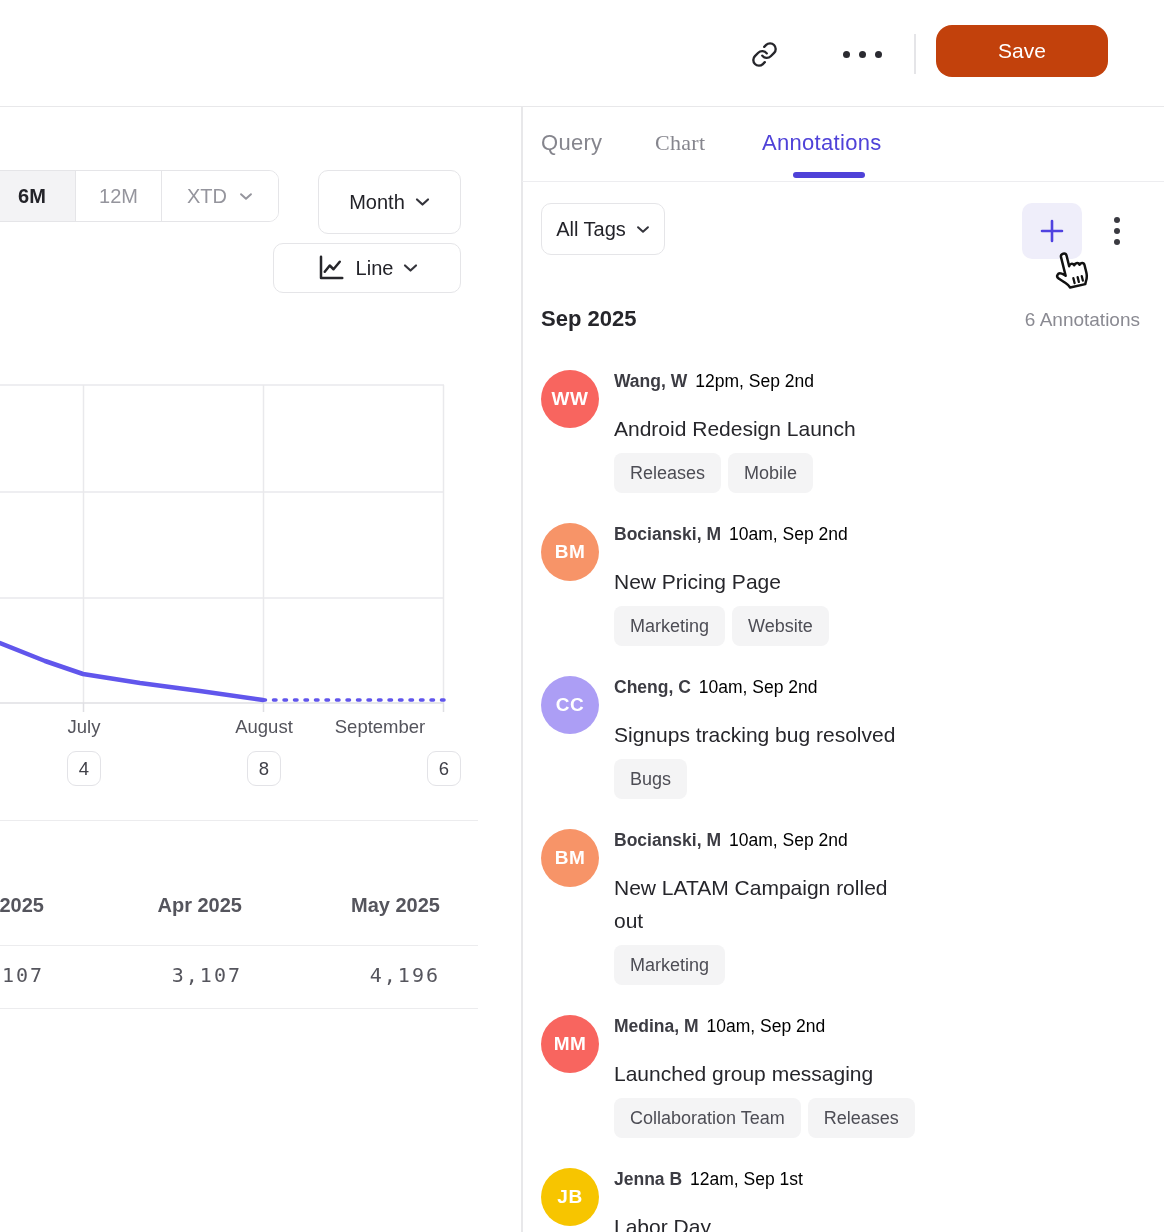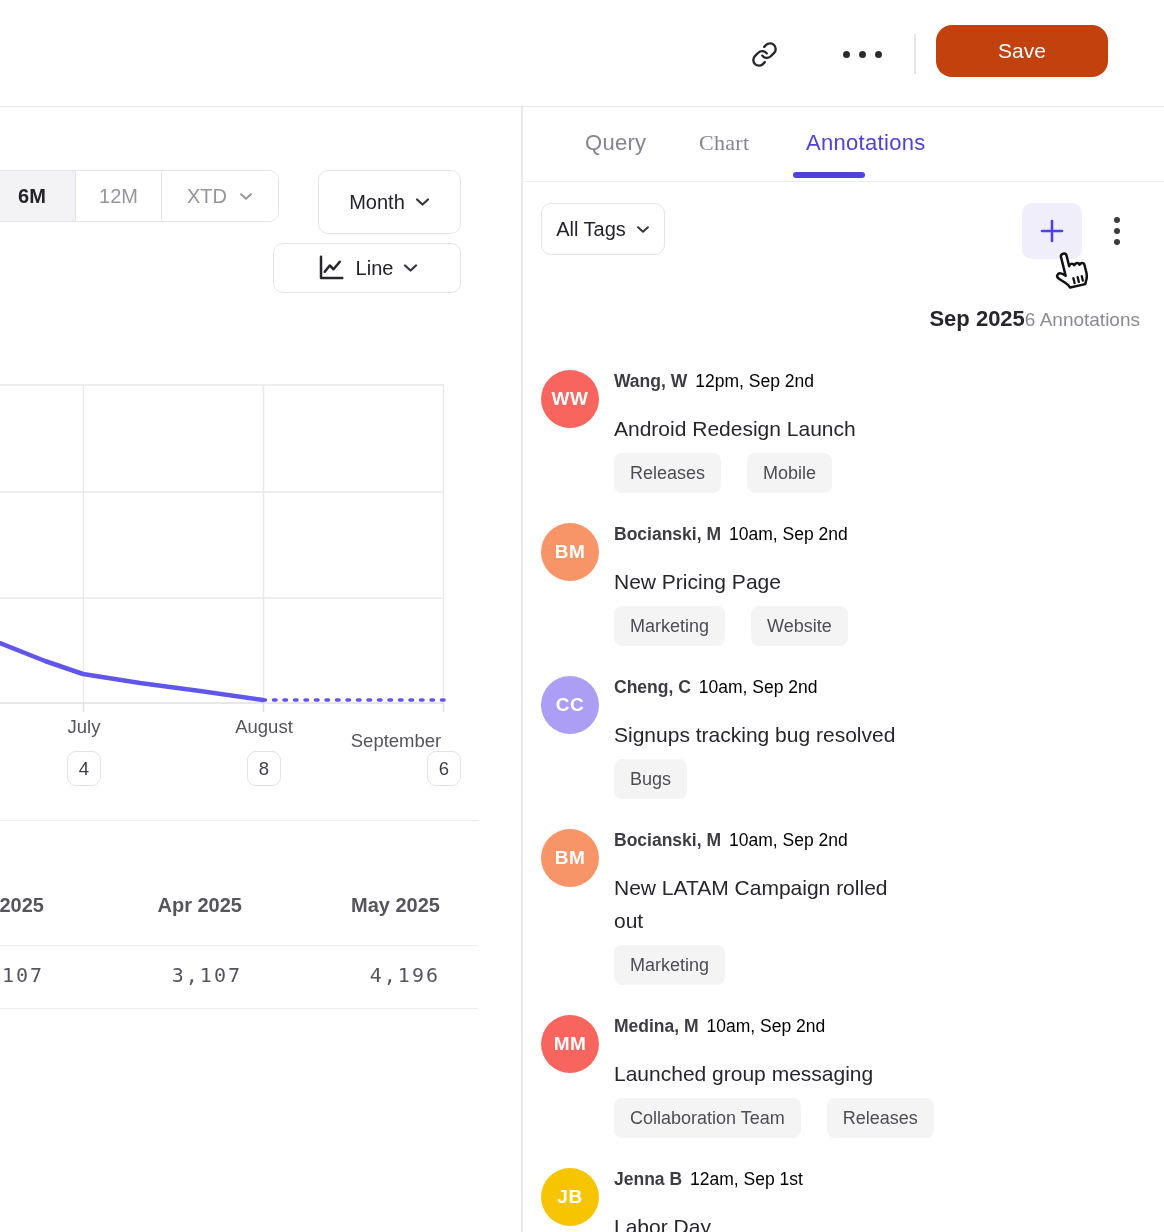--- a/index.html
+++ b/index.html
@@ -56,53 +56,53 @@
   #summary-table { position:absolute; left:0; top:820px; width:478px; height:189px; }
   #summary-table .rule { position:absolute; left:0; width:478px; height:1px; background:#ececee; }
   .th-cell, .td-cell { position:absolute; width:180px; text-align:right; }
   .th-cell { top:74px; font-size:20px; font-weight:600; color:#55555d; }
   .td-cell { top:143px; font-size:20px; color:#55555d;
              font-family:"DejaVu Sans Mono", monospace; letter-spacing:2px; }
 
   #main-divider { position:absolute; left:521px; top:107px; width:1.5px; height:1125px; background:#e8e8ea; }
 
   
-  .rtab { position:absolute; top:130px; font-size:22px; letter-spacing:.3px; color:#85858d; cursor:pointer; background:none; border:none; font-family:inherit;margin-left:44px; }
+  .rtab { position:absolute; top:130px; font-size:22px; letter-spacing:.3px; color:#85858d; cursor:pointer; background:none; border:none; font-family:inherit; }
   .rtab.active { color:#4f42d8; font-weight:400; }
   #tab-underline { position:absolute; left:793px; top:172px; width:72px; height:6px; border-radius:3px; background:#4f42d8; }
   #tabs-divider { position:absolute; left:522px; top:181px; width:642px; height:1px; background:#ededf0; }
 
   #all-tags-btn { left:541px; top:203px; width:124px; height:52px; }
   #add-annotation-btn {
     position:absolute; left:1022px; top:203px; width:60px; height:56px;
     display:flex; align-items:center; justify-content:center;
     background:#efeefa; border:none; border-radius:10px; cursor:pointer;
   }
   #kebab-btn { left:1100px; top:209px; width:34px; height:44px; }
   .vdots { display:flex; flex-direction:column; gap:5px; }
   .vdots i { width:6px; height:6px; border-radius:50%; background:#3a3a41; }
   #cursor { position:absolute; left:1050px; top:243px; transform:rotate(-14deg); pointer-events:none; }
 
-  #group-row { position:absolute; left:541px; top:306px; width:599px; display:flex; justify-content:flex-end; align-items:baseline; }
+  #group-row { position:absolute; left:541px; top:306px; width:599px; display:flex; justify-content:space-between; align-items:baseline; }
   #group-title { font-size:22px; font-weight:700; color:#26262b; }
   #group-count { font-size:19px; color:#8a8a92; }
 
   #annotation-list { position:absolute; left:541px; top:368px; width:600px; }
   .ann-item { display:flex; gap:15px; margin-bottom:28px; }
   .avatar {
     flex:0 0 58px; width:58px; height:58px; margin-top:2px; border-radius:50%;
     display:flex; align-items:center; justify-content:center;
     color:#fff; font-size:19px; font-weight:600; letter-spacing:.5px;
   }
   .ann-body { padding-top:2px; }
   .ann-meta { font-size:17.5px; line-height:22px; }
   .ann-author { font-weight:700; color:#3c3c43; }
   .ann-time { color:#000000; margin-left:8px; }
   .ann-title { margin-top:20px; max-width:305px; font-size:21px; line-height:33px; color:#26262b; }
-  .ann-tags { margin-top:8px; display:flex; gap:26px; flex-wrap:wrap;text-align:center; }
+  .ann-tags { margin-top:8px; display:flex; gap:7px; flex-wrap:wrap;text-align:center; }
   .tag-pill {
     padding:7px 16px; background:#f4f4f5; border-radius:8px;
     font-size:18px; line-height:26px; color:#4d4d55; cursor:pointer;
   }
   svg { display:block; }
 </style>
 </head>
 <body>
 
 <div id="app">
@@ -179,21 +179,21 @@
         <line x1="263.5" y1="333" x2="263.5" y2="342" stroke="#dfdfe3" stroke-width="1.5"></line>
         <line x1="443.5" y1="15" x2="443.5" y2="333" stroke="#e9e9ec" stroke-width="1.5"></line>
         <line x1="443.5" y1="333" x2="443.5" y2="342" stroke="#dfdfe3" stroke-width="1.5"></line>
         <line x1="0" y1="333" x2="444" y2="333" stroke="#dfdfe3" stroke-width="1.5"></line>
         <polyline points="0,273 45,291 83,304 140,313 200,321 263,330" fill="none" stroke="#6156ec" stroke-linecap="round" stroke-linejoin="round" stroke-width="4.5"></polyline>
         <polyline points="263,330 444,330" fill="none" stroke="#6156ec" stroke-linecap="round" stroke-linejoin="round" stroke-width="3.5" stroke-dasharray="2.5 8"></polyline>
       </svg>
     <div id="x-axis-labels">
         <span class="x-label" style="left: 84px;">July</span>
         <span class="x-label" style="left: 264px;">August</span>
-        <span class="x-label" style="left: 396px; margin-top: 14px;">September</span>
+        <span class="x-label" style="left: 380px;">September</span>
       </div>
     <div id="badges">
         <span class="count-badge" style="left: 84px;">4</span>
         <span class="count-badge" style="left: 264px;">8</span>
         <span class="count-badge" style="left: 444px;">6</span>
       </div>
 
     <div id="summary-table">
       <div class="rule" style="top:0"></div>
       <div class="rule" style="top:125px"></div>

